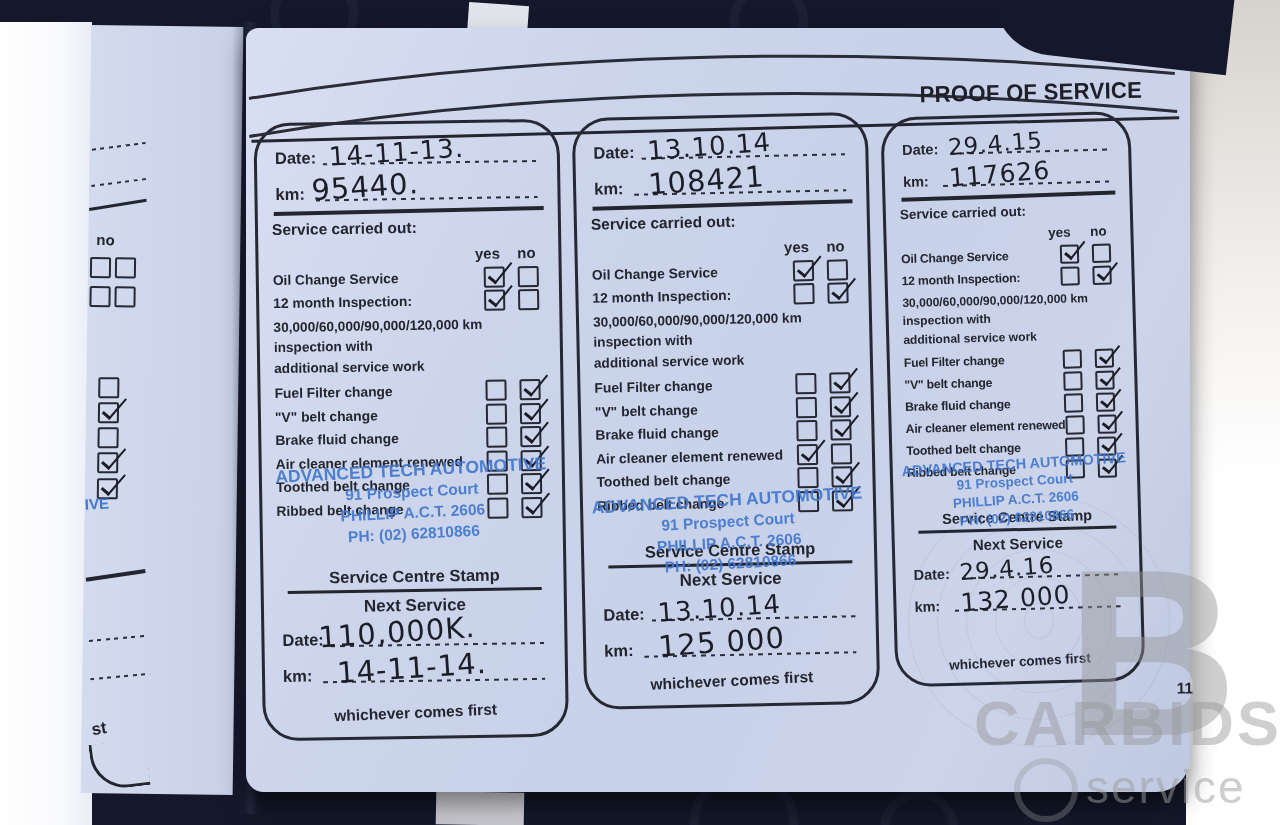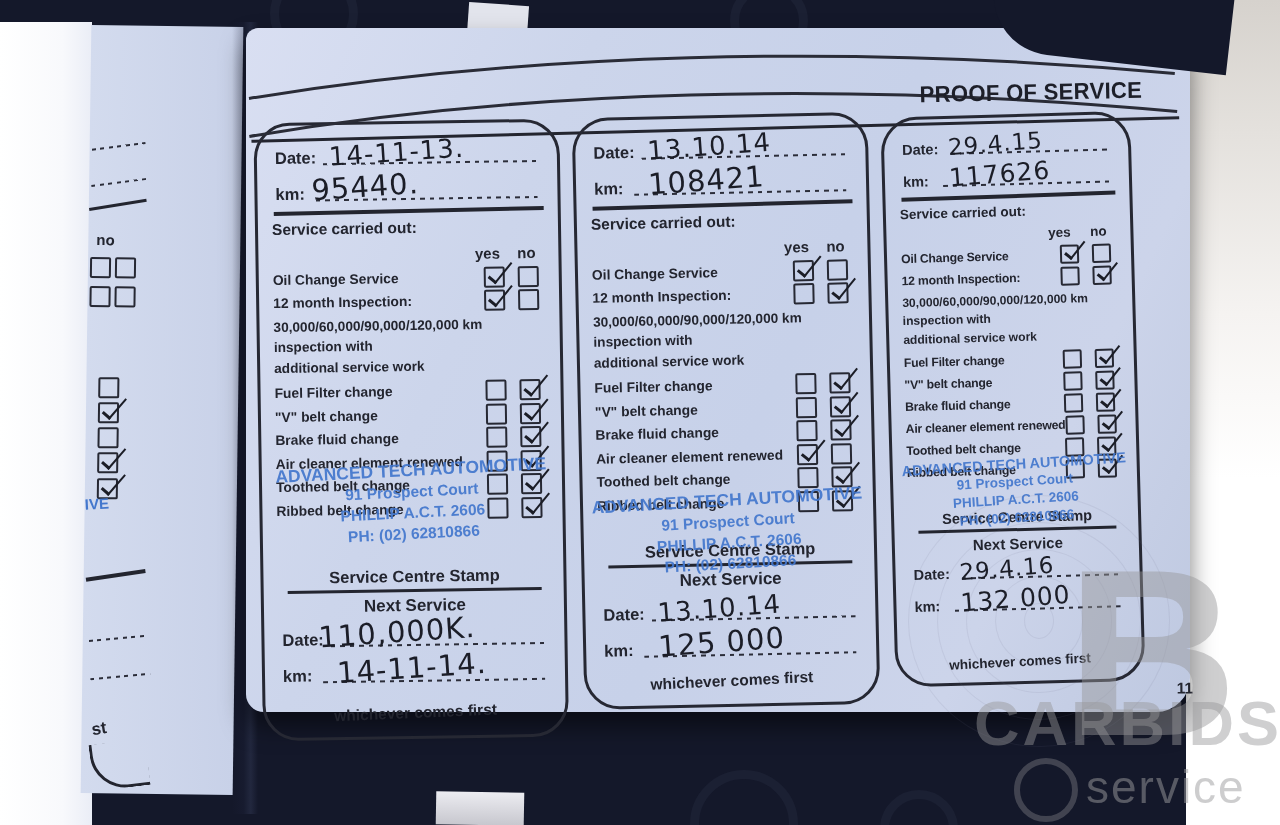--- a/index.html
+++ b/index.html
@@ -25,21 +25,21 @@
   .lp-dot{position:absolute;height:2.2px;background:repeating-linear-gradient(90deg,#2b2d39 0 4px,transparent 4px 8.5px)}
   .lp-solid{position:absolute;background:#23252f}
   .lp-no{position:absolute;font-weight:700;font-size:15px}
   .lp-ive{position:absolute;color:#4377cd;font-weight:700;font-size:15px;transform:rotate(-4deg)}
   .lp-st{position:absolute;font-weight:700;font-size:17px;transform:rotate(-10deg)}
   .lp-corner{position:absolute;left:10px;top:716px;width:54px;height:44px;border-left:3px solid #23252f;
              border-bottom:3px solid #23252f;border-bottom-left-radius:36px;transform:rotate(-8deg)}
   .gutter{position:absolute;left:232px;top:22px;width:26px;height:792px;z-index:4;
           background:linear-gradient(90deg,rgba(20,24,44,0) 0%,rgba(30,35,60,.28) 45%,rgba(60,68,100,.35) 72%,rgba(20,24,44,.12) 100%)}
   
-  .page{position:absolute;left:246px;top:28px;width:944px;height:684px;z-index:5;
+  .page{position:absolute;left:246px;top:28px;width:944px;height:764px;z-index:5;
         background:linear-gradient(115deg,#d9dff2 0%,#ccd5eb 28%,#c7d1e9 55%,#ccd4ea 80%,#bec8e0 100%);
         border-radius:12px 30px 34px 18px;box-shadow:0 14px 24px rgba(0,0,0,.5)}
   .pagein{position:absolute;left:0;top:0;width:944px;height:764px;transform:rotate(-.55deg)}
   .wedge{position:absolute;left:992px;top:-34px;width:240px;height:96px;background:#14182a;
          transform:rotate(6.5deg);border-radius:0 0 0 60px;z-index:6}
   .rules{position:absolute;left:0;top:0;z-index:1}
   .ptitle{position:absolute;right:40px;top:54px;font-size:23px;font-weight:700;letter-spacing:.3px;
           color:#1d1f29;transform:scaleX(.96) rotate(-.6deg);z-index:2}
   .hrule{position:absolute;left:8px;top:100px;width:928px;height:3.2px;background:#23252f;transform:rotate(-.9deg)}
   .pnum{position:absolute;left:928px;top:656px;font-weight:700;font-size:15.5px}

